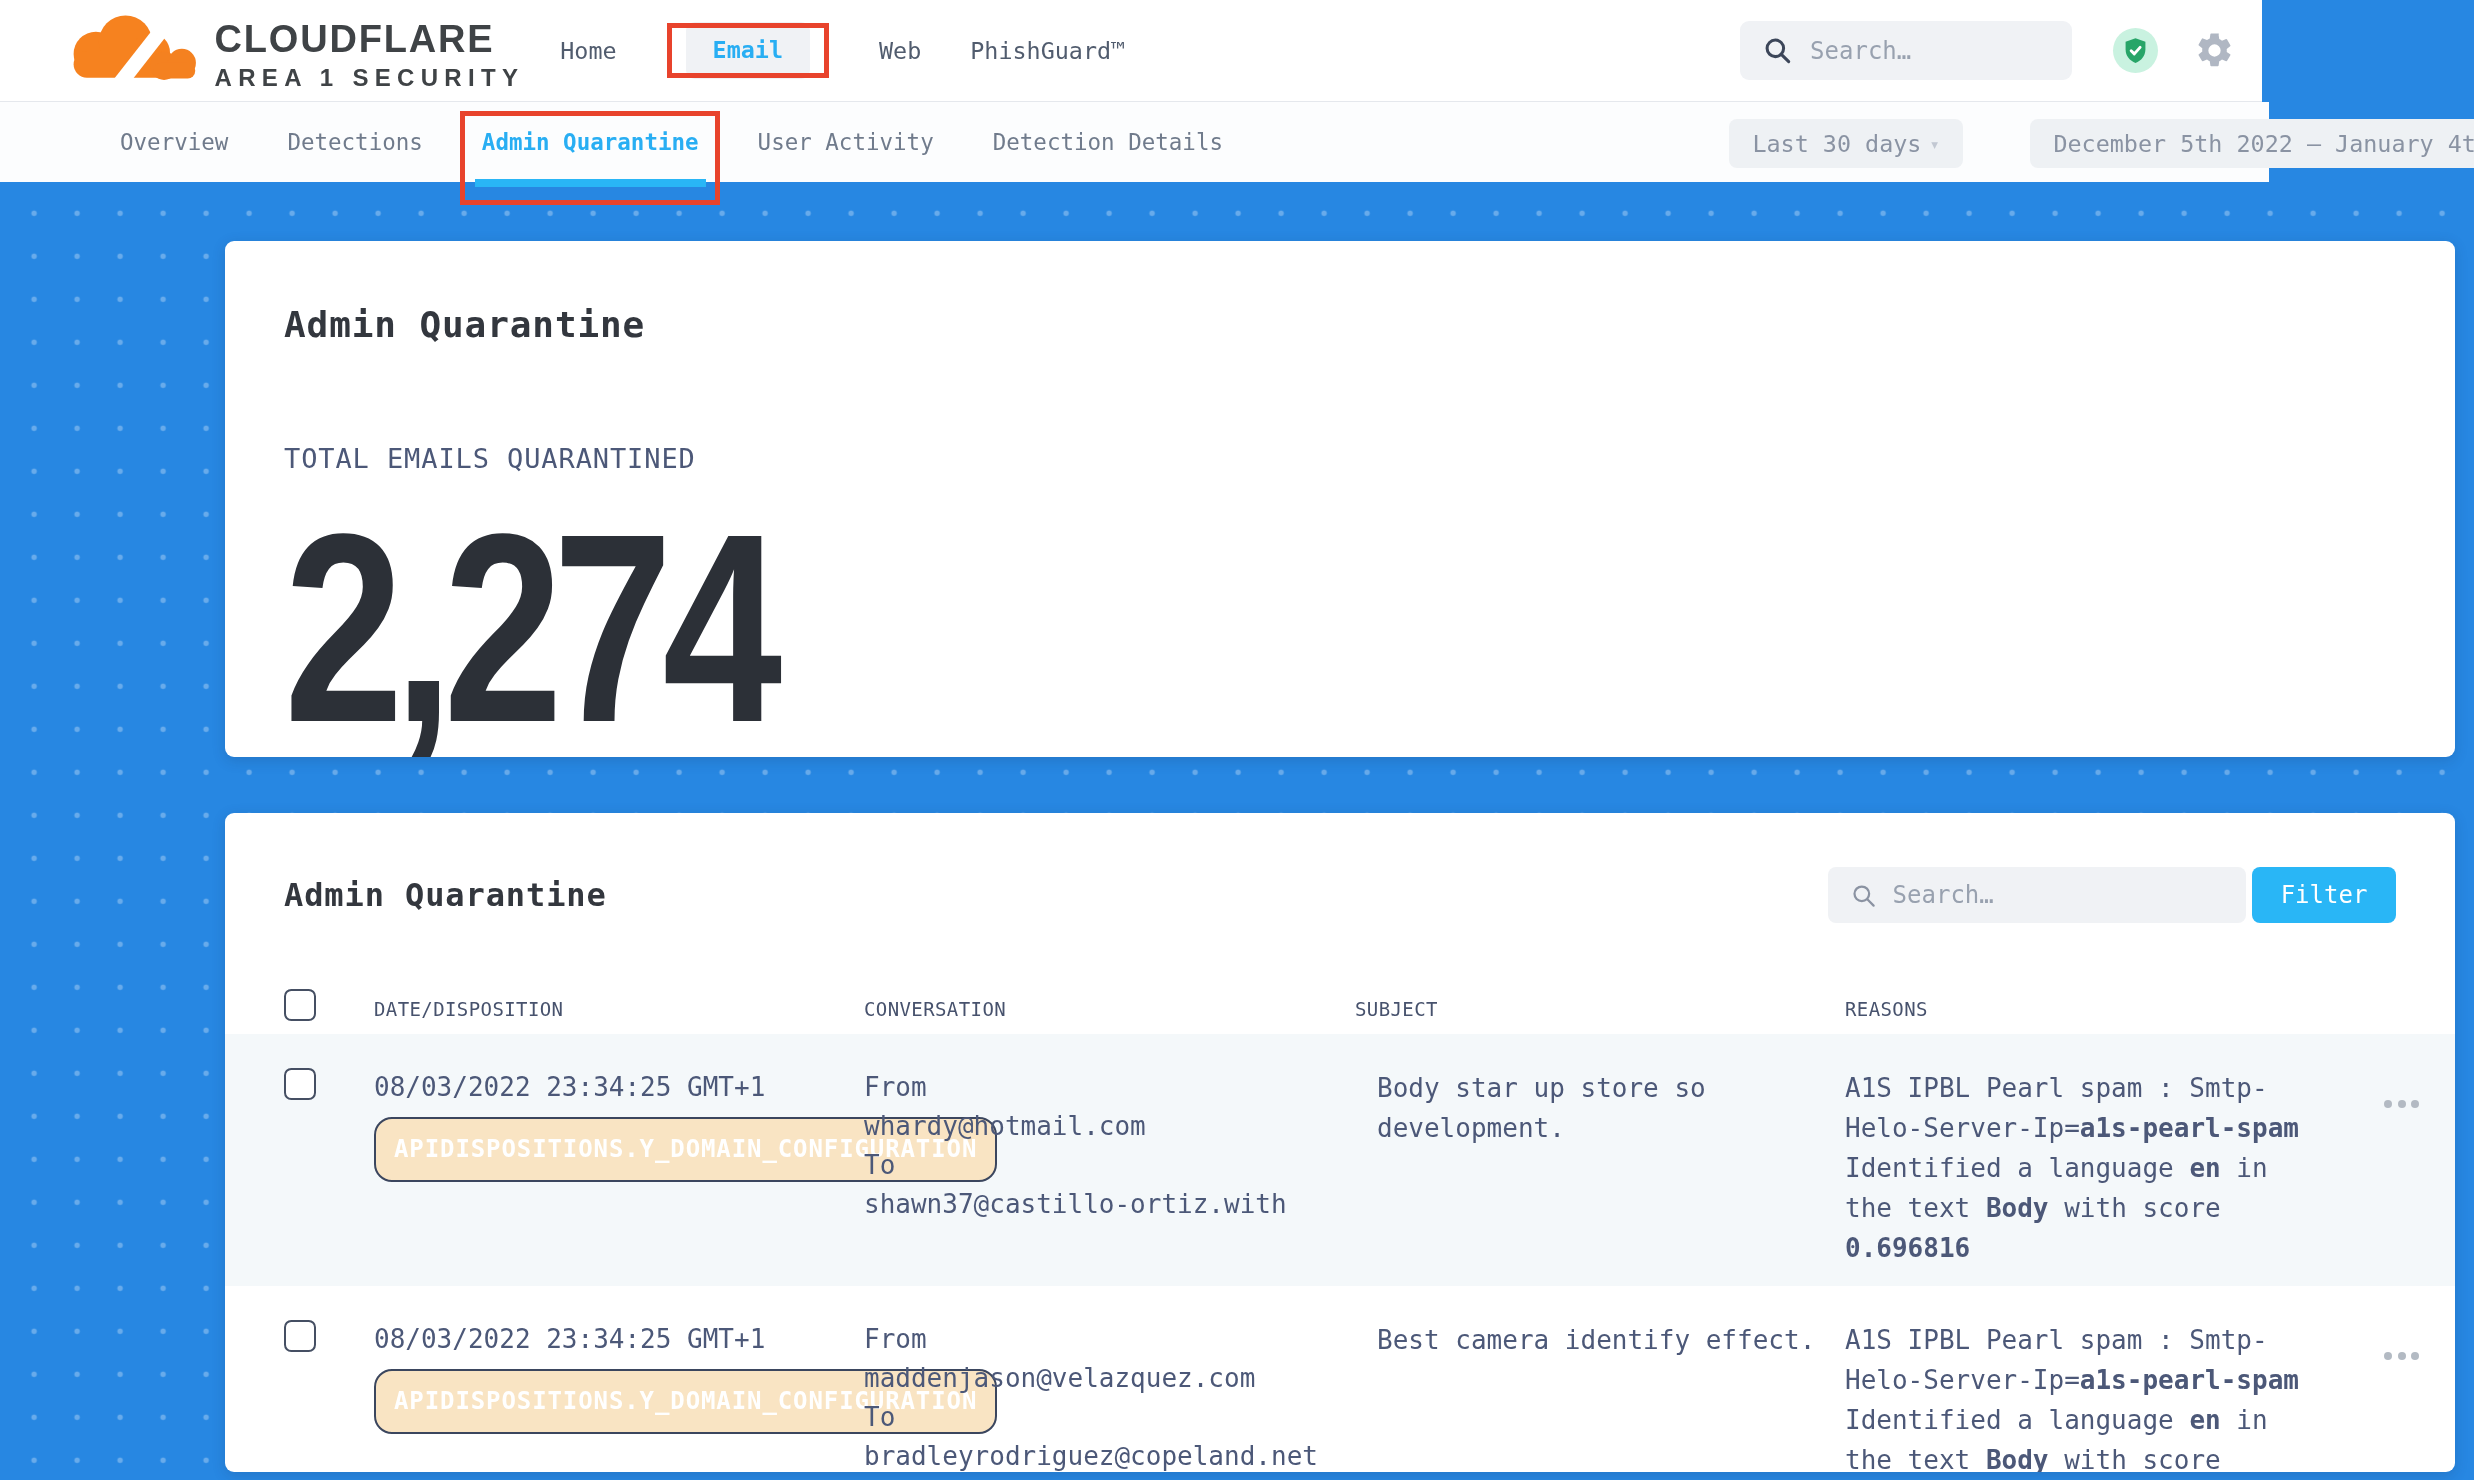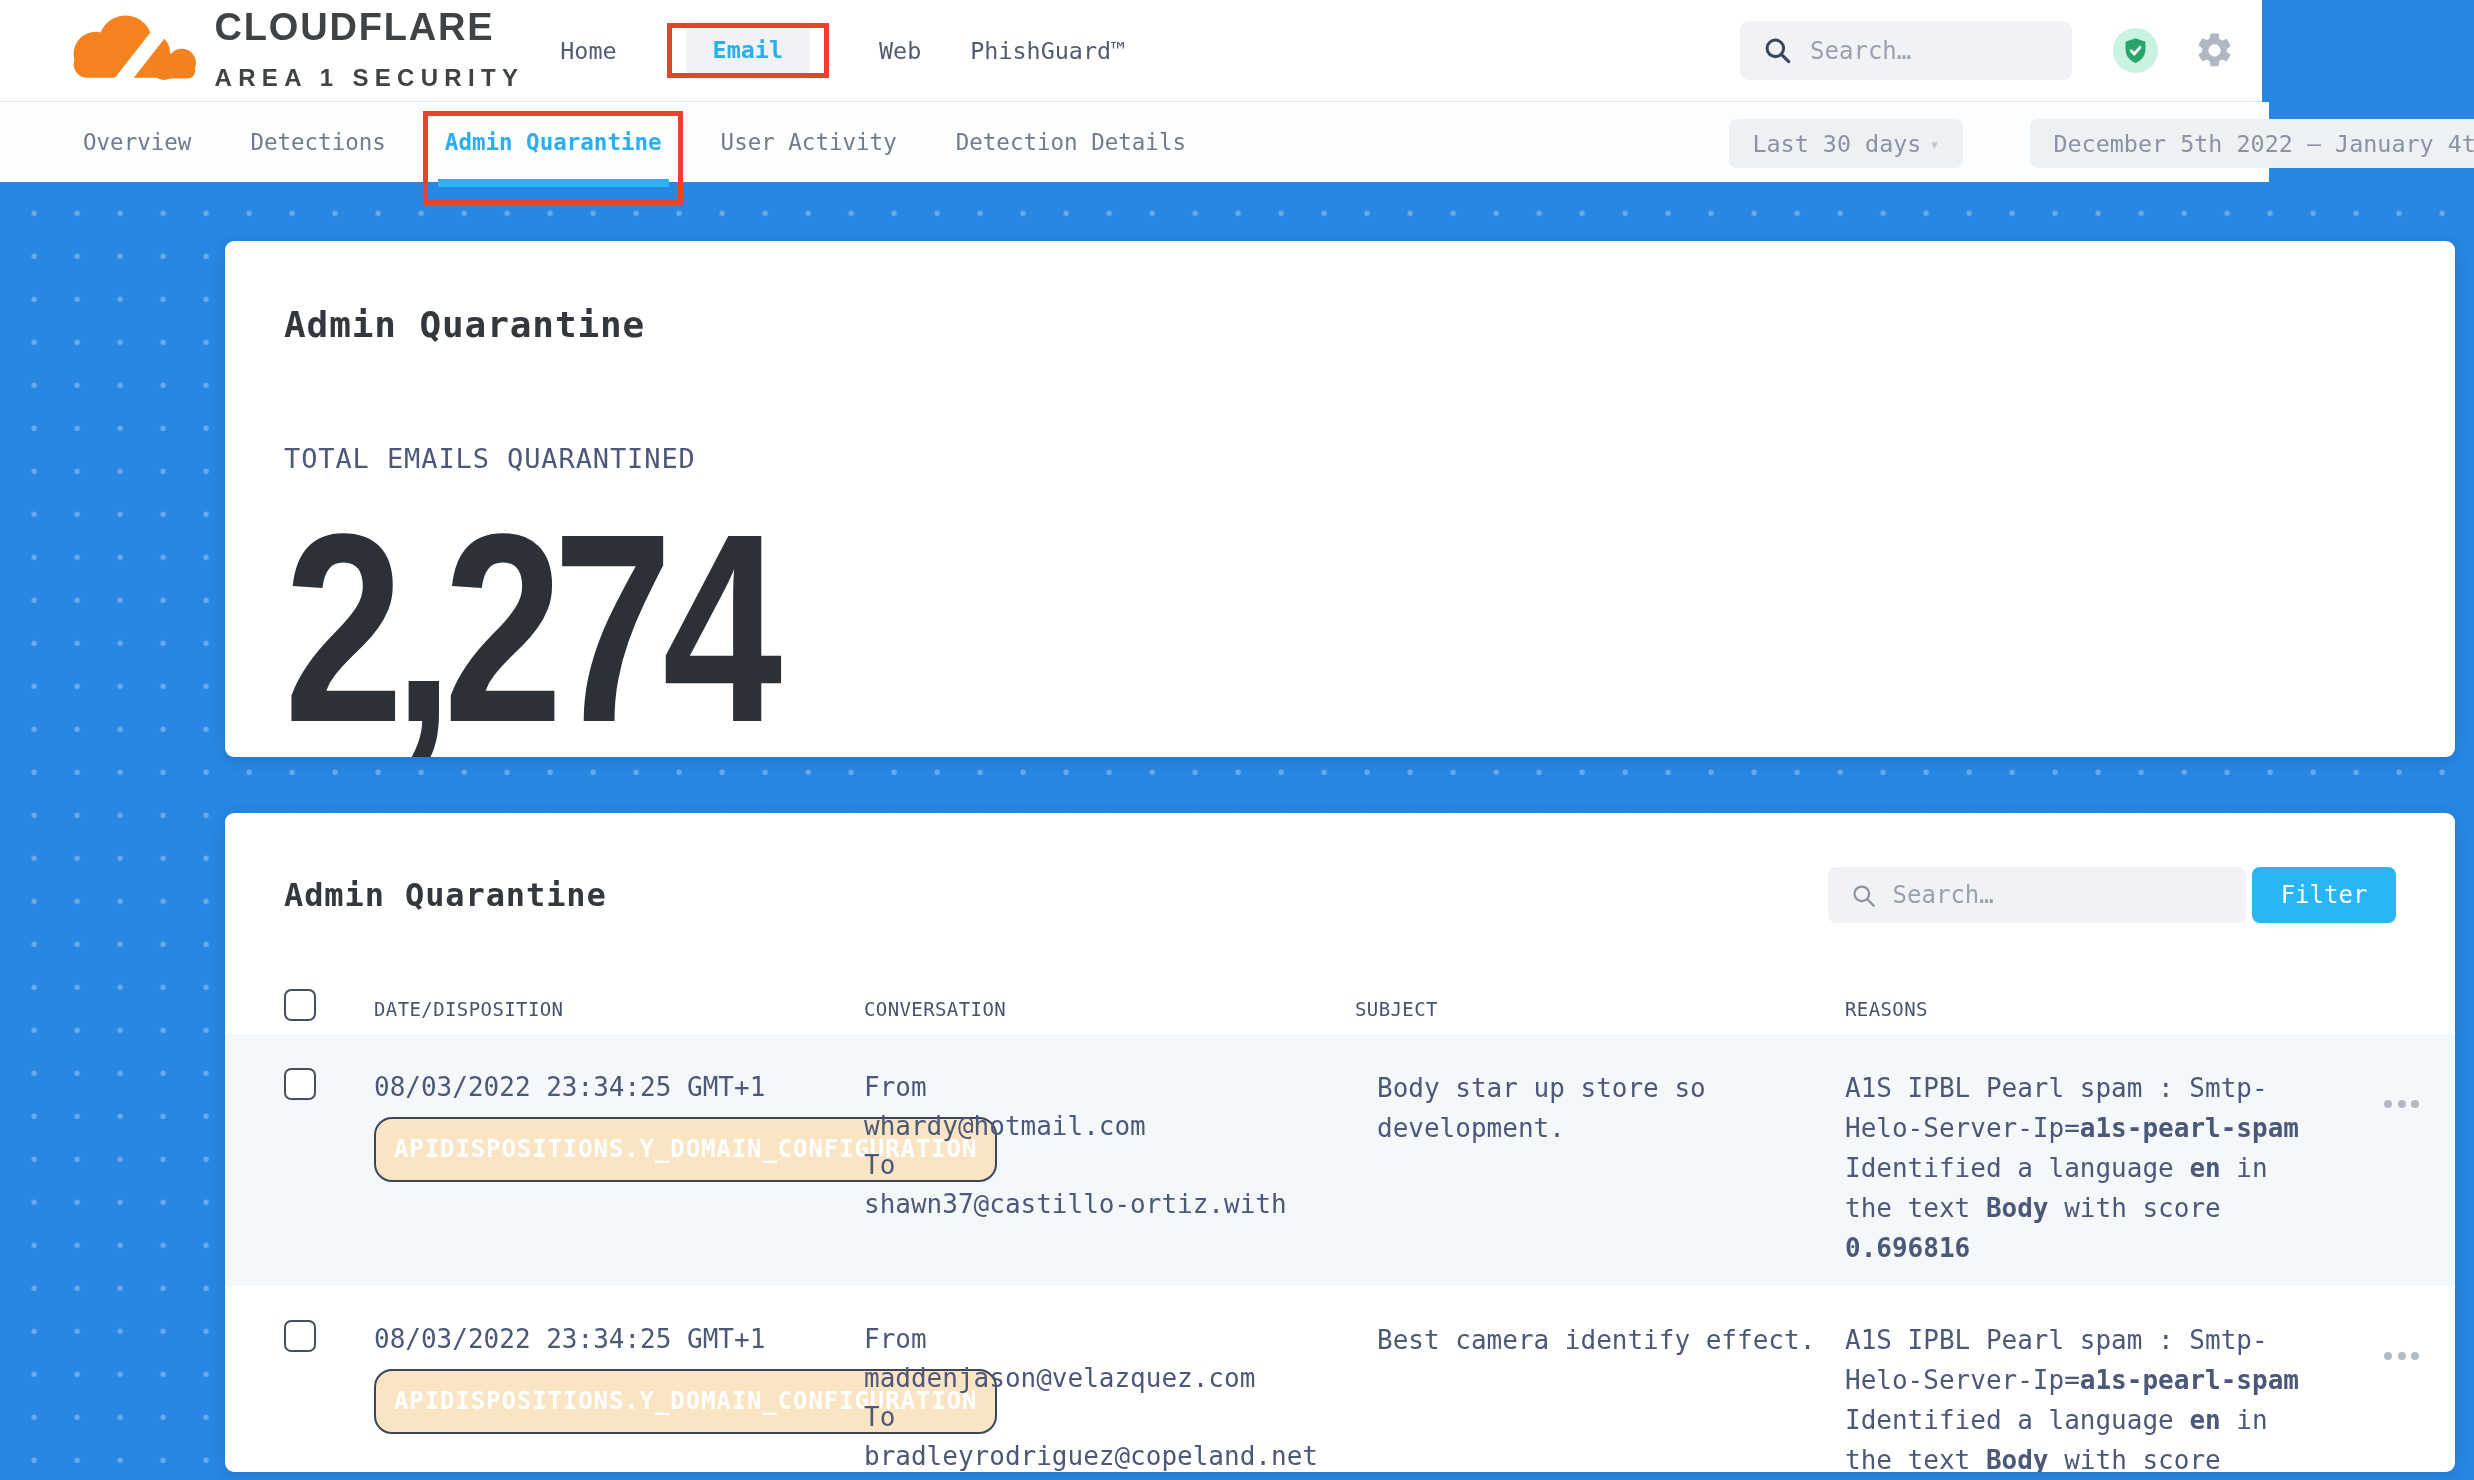--- a/index.html
+++ b/index.html
@@ -11,36 +11,36 @@
   *{box-sizing:border-box; margin:0; padding:0;}
   html,body{width:2475px; height:1480px; overflow:hidden;}
   body{font-family:"DejaVu Sans Mono","Liberation Mono",monospace; background:var(--page_bg); position:relative;}
 
   
   .header{position:absolute; top:0; left:0; width:2262px; height:102px; background:#fff;
           border-bottom:0.9px solid #e5e8ed; display:flex; align-items:center; padding:0 27px 0 49px; z-index:30;}
   .logo{display:flex; align-items:flex-end; gap:12.6px; margin-right:36px;}
   .logo-text{display:flex; flex-direction:column; align-items:flex-start; line-height:1; padding-bottom:3.6px;}
   .logo-word{font-family:"Liberation Sans",sans-serif; font-weight:700; font-size:38px; letter-spacing:1.8px; color:#3f4346;}
-  .logo-sub{font-family:"Liberation Sans",sans-serif; font-weight:700; font-size:24px; letter-spacing:6.3px; color:#3f4346; margin-top:20px;}
+  .logo-sub{font-family:"Liberation Sans",sans-serif; font-weight:700; font-size:24px; letter-spacing:6.3px; color:#3f4346; margin-top:8px;}
   .topnav{display:flex; align-items:center; gap:49px; font-size:23.4px; color:var(--nav_gray);}
   .topnav .item{white-space:nowrap; cursor:pointer;}
   .email-wrap{position:relative; margin:0 20px;}
   .pill-tab{background:var(--pill_bg); border-radius:9px; padding:14.4px 27px; color:var(--accent); font-weight:700;}
   .annotation-email{position:absolute; inset:-13.5px -19px; border:5.4px solid var(--annotation); pointer-events:none;}
   .header-spacer{flex:1;}
   .search-pill{width:332px; height:59px; background:var(--pill_bg); border-radius:9px; display:flex; align-items:center;
                gap:18px; padding:0 21.6px; color:var(--muted); font-size:24px;}
   .shield-badge{width:45px; height:45px; border-radius:50%; background:var(--green_bg); display:flex; align-items:center;
                 justify-content:center; margin-left:41px;}
   .gear{margin-left:36px; display:flex; align-items:center;}
 
   
   .subnav{position:absolute; top:102px; left:0; width:2269px; height:80px; background:#fcfdfe; display:flex;
-          align-items:flex-start; padding-left:83px; gap:59px; font-size:22.5px; color:var(--subnav_gray); z-index:20;}
+          align-items:flex-start; padding-left:120px; gap:59px; font-size:22.5px; color:var(--subnav_gray); z-index:20;}
   .subnav .tab{white-space:nowrap; cursor:pointer; height:100%; display:flex; align-items:center; position:relative;}
   .tab.active{color:var(--accent); font-weight:700;}
   .tab-underline{position:absolute; left:-7.2px; right:-7.2px; bottom:-4.5px; height:8px; background:var(--accent_bar); z-index:2;}
   .annotation-admin{position:absolute; top:9px; bottom:-23.4px; left:-21.6px; right:-21.6px; border:5.4px solid var(--annotation);
                     z-index:3; pointer-events:none;}
   .subnav-right{position:absolute; top:119px; left:1729px; display:flex; gap:67px; z-index:21;}
   .range-pill{height:49px; background:#eef1f4; border-radius:8px; display:flex; align-items:center; gap:8px;
               padding:0 23.4px; color:#8a93a3; font-size:23.4px; white-space:nowrap;}
   .caret{font-size:17px; color:#c2c8d2;}
   .date-pill{width:557px; overflow:hidden;}

